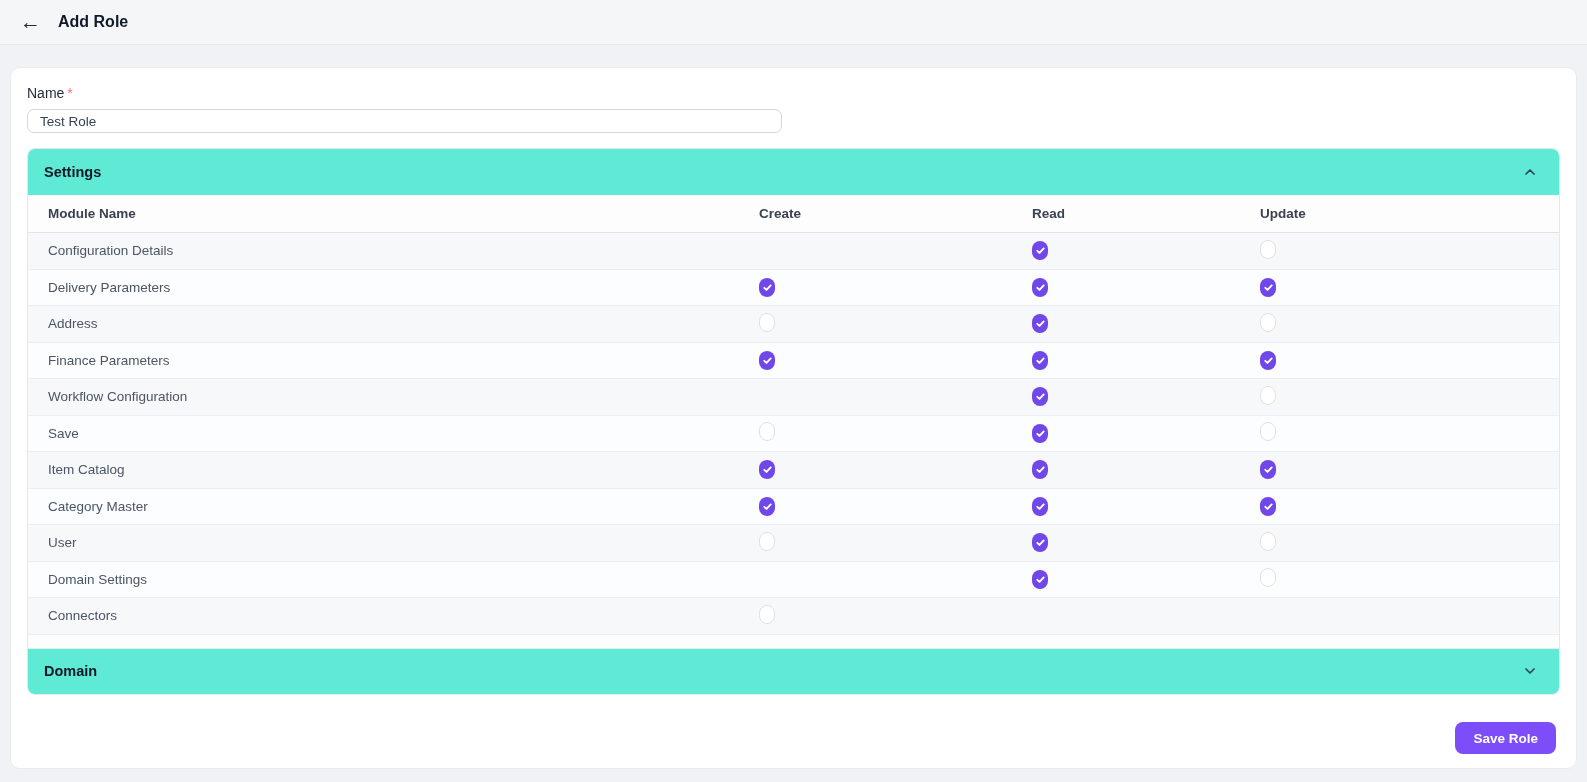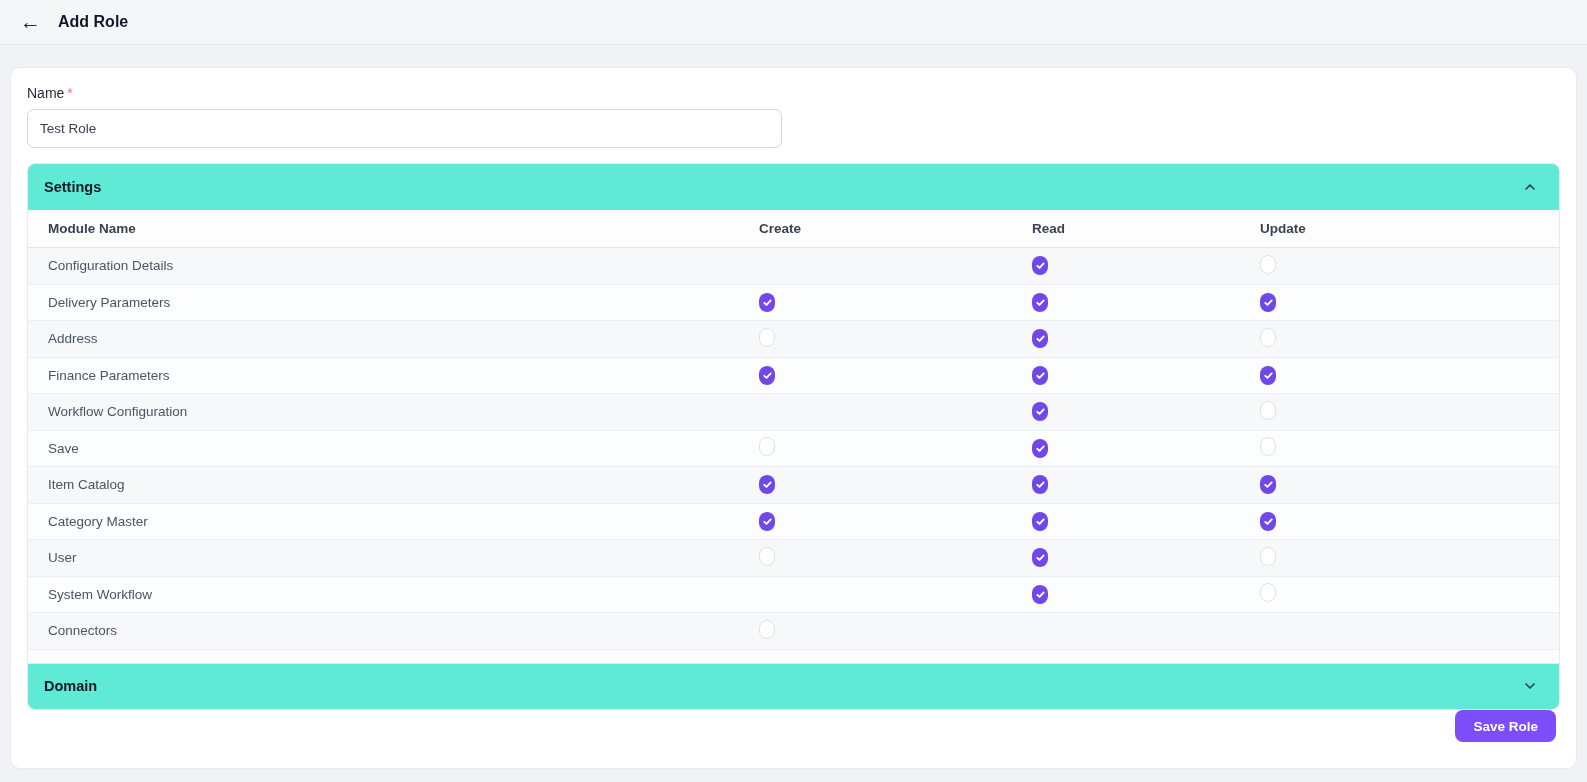--- a/index.html
+++ b/index.html
@@ -33,21 +33,21 @@
     border: 1px solid #e9ebef;
     border-radius: 10px;
     padding: 16px;
     position: relative;
   }
   .field-label { font-size: 14px; color: #1f2937; font-weight: 500; }
   .asterisk { color: var(--red); margin-left: 3px; font-size: 14px; }
   .name-input {
     display: block;
     margin-top: 7px;
-    width: 755px; height: 39px;
+    width: 755px; height: 24px;
     border: 1px solid #d3d6db; border-radius: 7px;
     padding: 0 12px;
     font-size: 13.5px; color: #374151;
     font-family: "Liberation Sans", sans-serif;
     background: #fff; outline: none;
   }
 
   
   .accordion {
     margin-top: 15px;
@@ -94,21 +94,21 @@
     width: 16px; height: 19px;
     border-radius: 8.5px;
     display: inline-flex; align-items: center; justify-content: center;
     cursor: pointer;
   }
   .cb.checked { background: var(--cb); }
   .cb.unchecked { background: #fff; border: 1.5px solid #dfe1e6; }
 
   
   .save-btn {
-    position: absolute; right: 20px; bottom: 26px;
+    position: absolute; right: 20px; bottom: 14px;
     height: 32px; padding: 0 18px;
     background: var(--accent);
     color: #fff; font-size: 13.5px; font-weight: 700;
     font-family: "Liberation Sans", sans-serif;
     border: none; border-radius: 8px;
     cursor: pointer;
   }
 </style>
 </head>
 <body>
@@ -270,21 +270,21 @@
     <span><span class="cb unchecked"></span></span>
     <span><span class="cb checked">
                 <svg width="11" height="11" viewBox="0 0 12 12" fill="none">
                   <path d="M2.5 6.3 L4.9 8.7 L9.5 3.7" stroke="#ffffff" stroke-width="2" stroke-linecap="round" stroke-linejoin="round"></path>
                 </svg>
               </span></span>
     <span><span class="cb unchecked"></span></span>
   </div>
 
   <div class="grid-row t-row">
-    <span>System Workflow</span>
+    <span>Domain Settings</span>
     <span></span>
     <span><span class="cb checked">
                 <svg width="11" height="11" viewBox="0 0 12 12" fill="none">
                   <path d="M2.5 6.3 L4.9 8.7 L9.5 3.7" stroke="#ffffff" stroke-width="2" stroke-linecap="round" stroke-linejoin="round"></path>
                 </svg>
               </span></span>
     <span><span class="cb unchecked"></span></span>
   </div>
 
   <div class="grid-row t-row">

